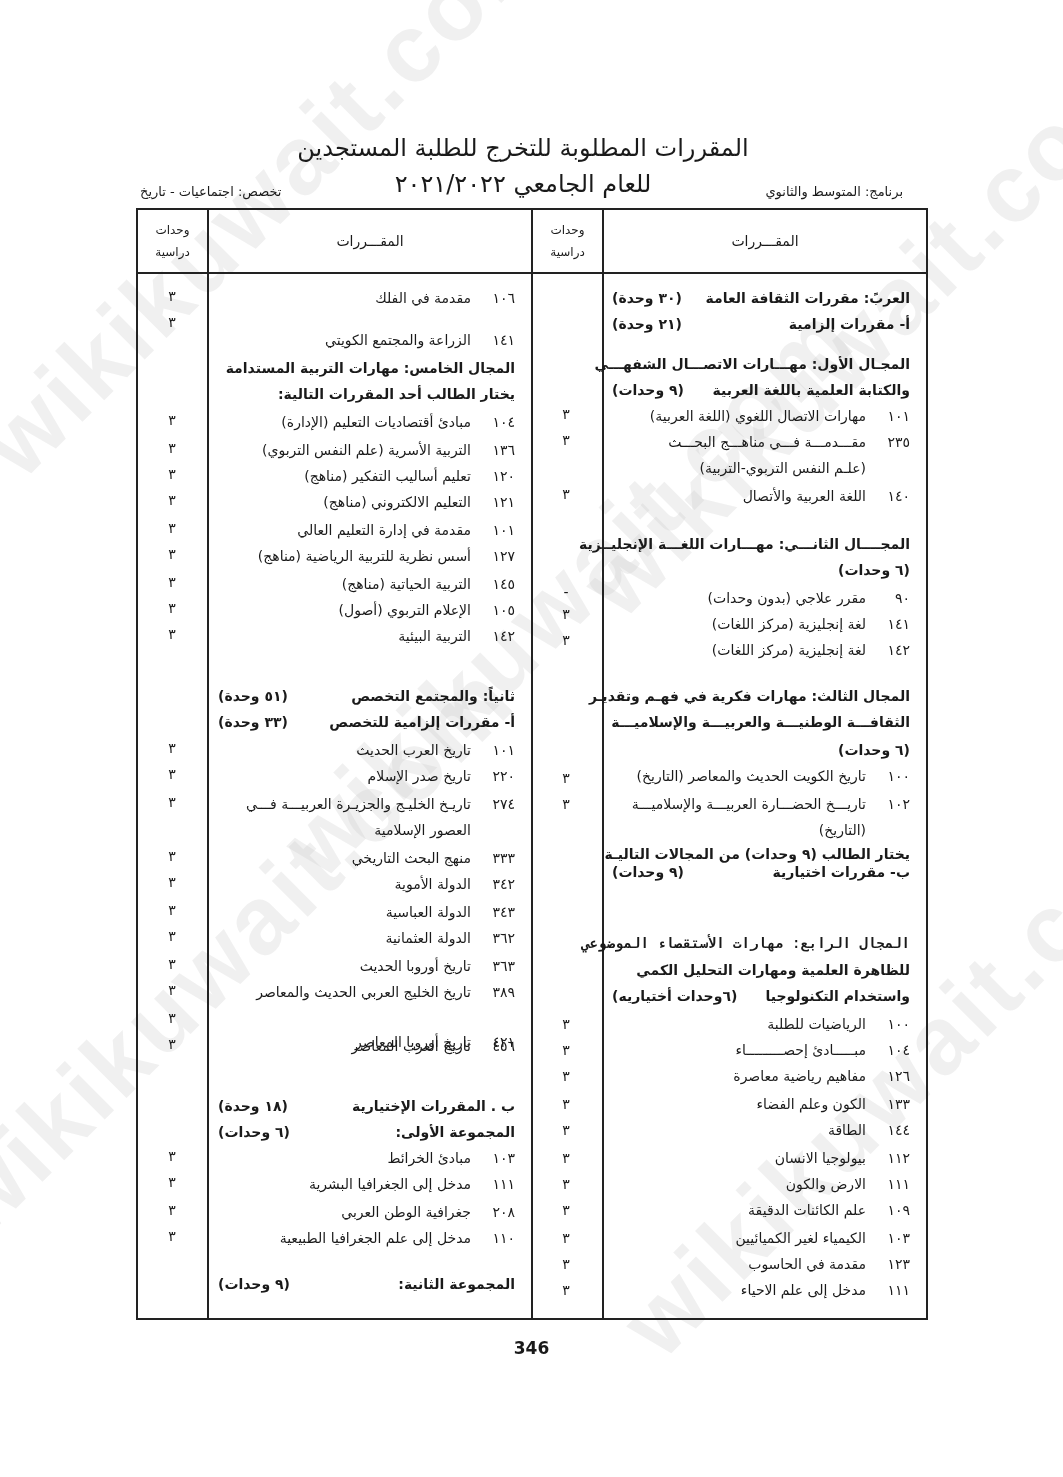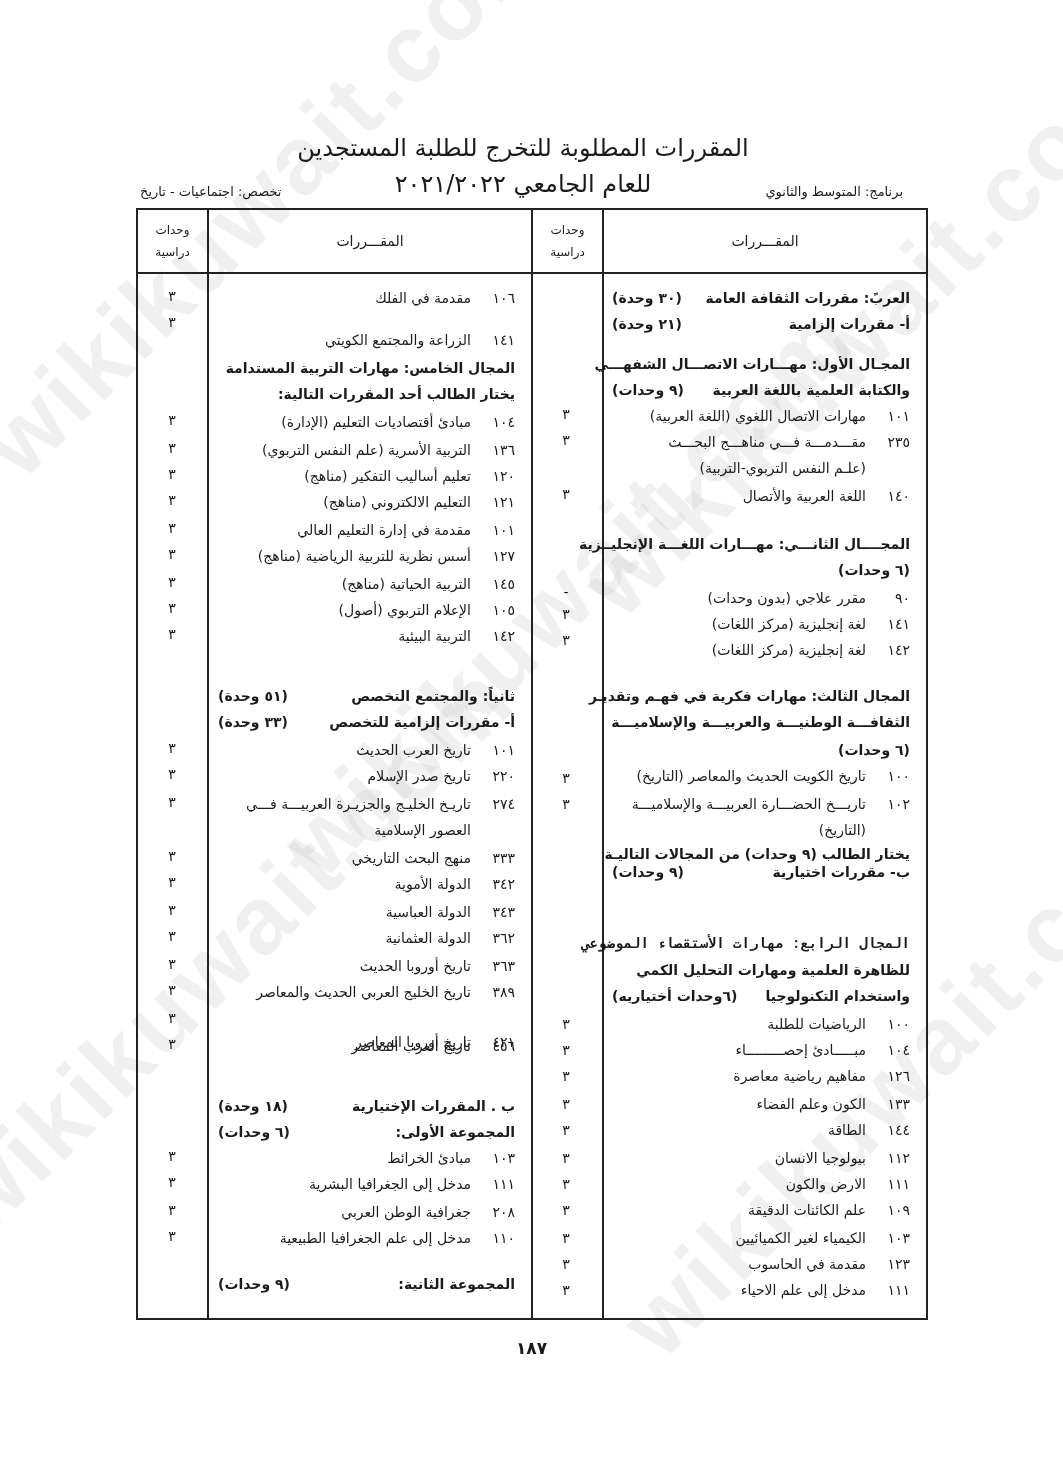--- a/index.html
+++ b/index.html
@@ -197,13 +197,13 @@
 <div class="row" style="right:548px; top:1174px;"><span class="code">١١١</span><span>مدخل إلى الجغرافيا البشرية</span></div>
 <div class="unit" style="left:152px; top:1174px;">٣</div>
 <div class="row" style="right:548px; top:1202px;"><span class="code">٢٠٨</span><span>جغرافية الوطن العربي</span></div>
 <div class="unit" style="left:152px; top:1202px;">٣</div>
 <div class="row" style="right:548px; top:1228px;"><span class="code">١١٠</span><span>مدخل إلى علم الجغرافيا الطبيعية</span></div>
 <div class="unit" style="left:152px; top:1228px;">٣</div>
 
 <div class="row bold" style="right:548px; top:1274px;">المجموعة الثانية:</div>
 <div class="sec-amt" style="left:218px; top:1276px;">(٩ وحدات)</div>
 
-<div class="pagenum">١٨٧</div>
+<div class="pagenum">346</div>
 
 </body></html>

